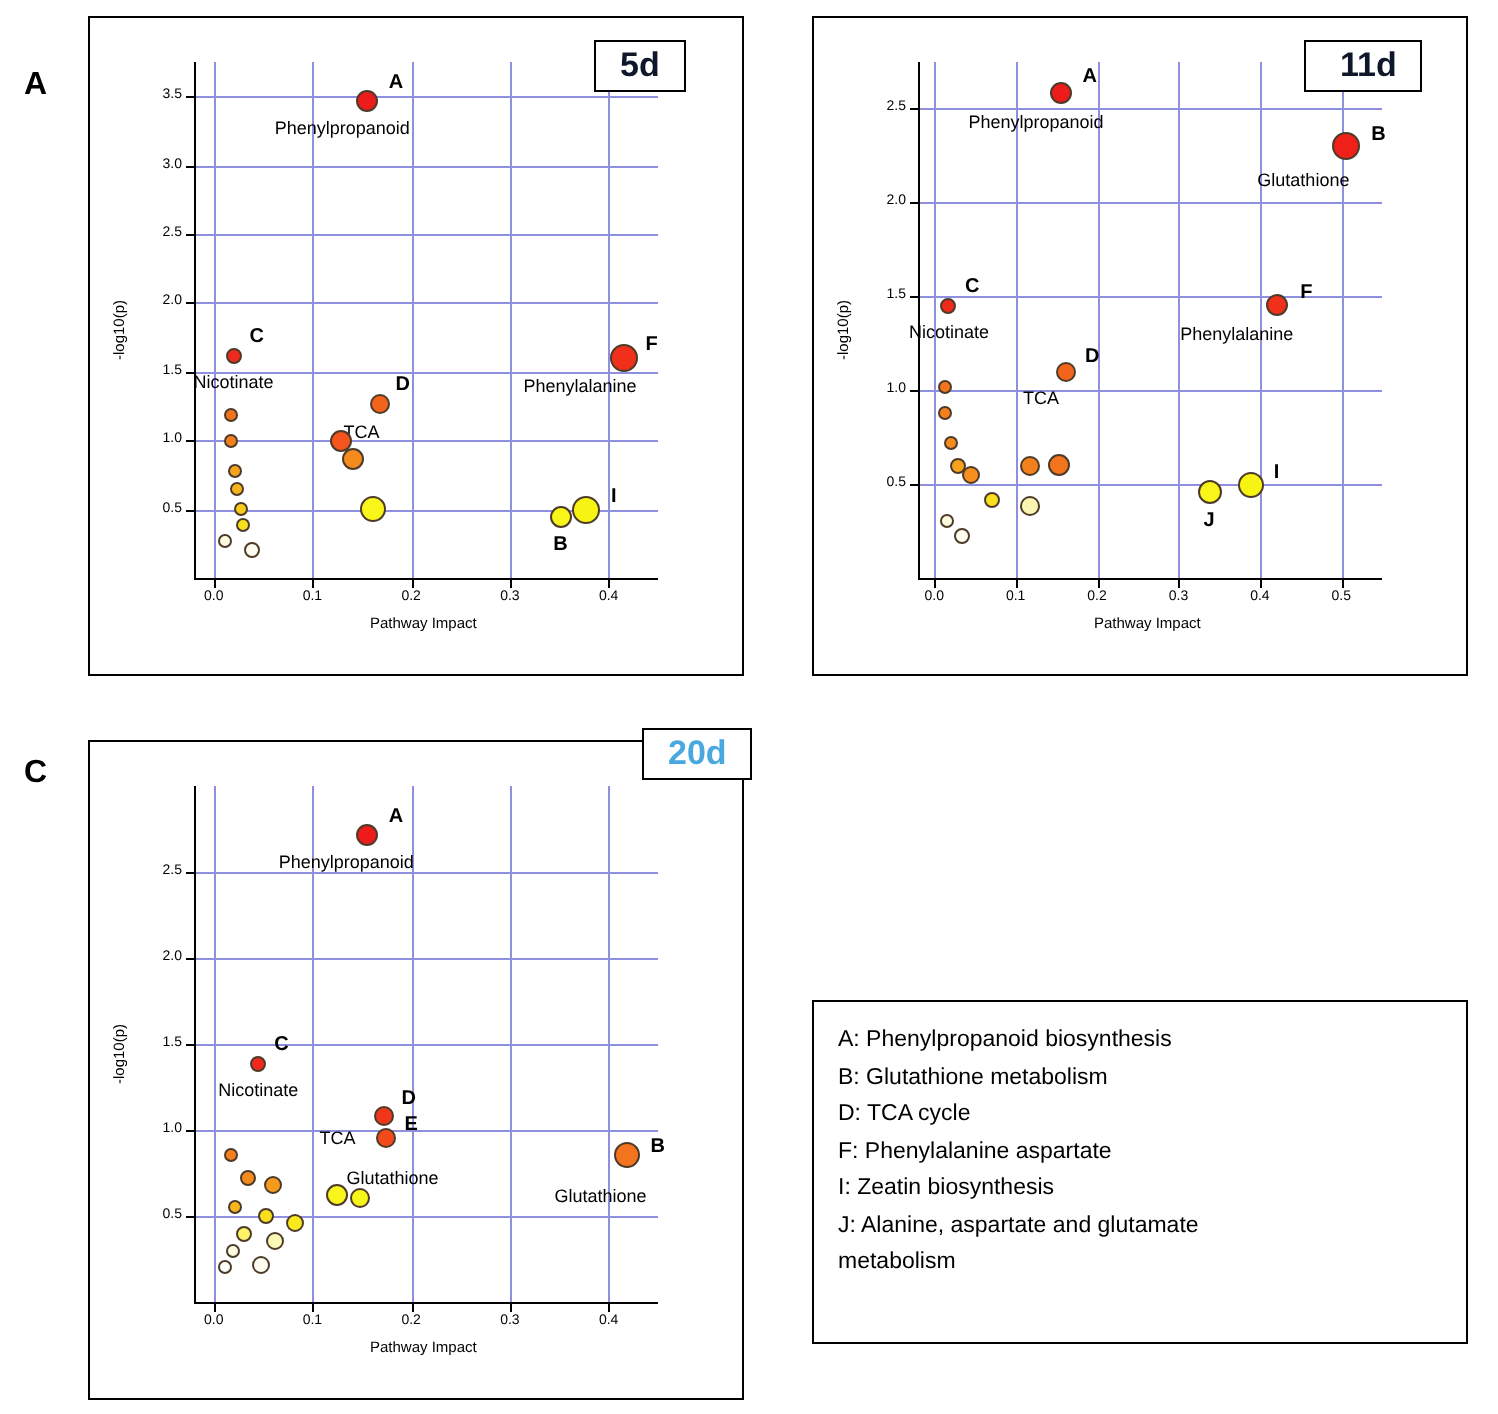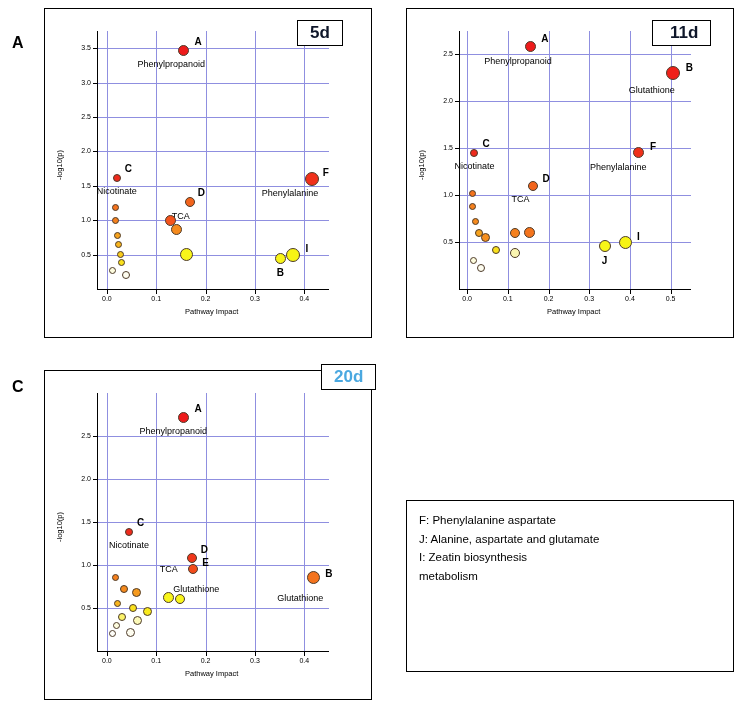--- a/index.html
+++ b/index.html
@@ -325,17 +325,20 @@
       <div class="dot" style="width: 9px; height: 9px; left: 29.066px; top: 234.58px; background: rgb(254, 253, 240);"></div>
       <div class="dot" style="width: 7px; height: 7px; left: 12.2957px; top: 237.3px; background: rgb(254, 254, 250);"></div>
     </div>
 </div>
 
 <div class="tag-box tag-pink" style="left:297px;top:20px;">5d</div>
 <div class="tag-box tag-pink" style="left:652px;top:20px;padding-left:17px;">11d</div>
 <div class="tag-box tag-blue" style="left:290px;top:364px;margin-left:31px;">20d</div>
 
 <div id="legend-box">
+  <p class="legend-line">A: Phenylpropanoid biosynthesis</p>
+  <p class="legend-line">B: Glutathione metabolism</p>
+  <p class="legend-line">D: TCA cycle</p>
   <p class="legend-line">F: Phenylalanine aspartate</p>
+  <p class="legend-line">I: Zeatin biosynthesis</p>
   <p class="legend-line">J: Alanine, aspartate and glutamate</p>
-  <p class="legend-line">I: Zeatin biosynthesis</p>
   <p class="legend-line">metabolism</p>
 </div>
 
 </body></html>

